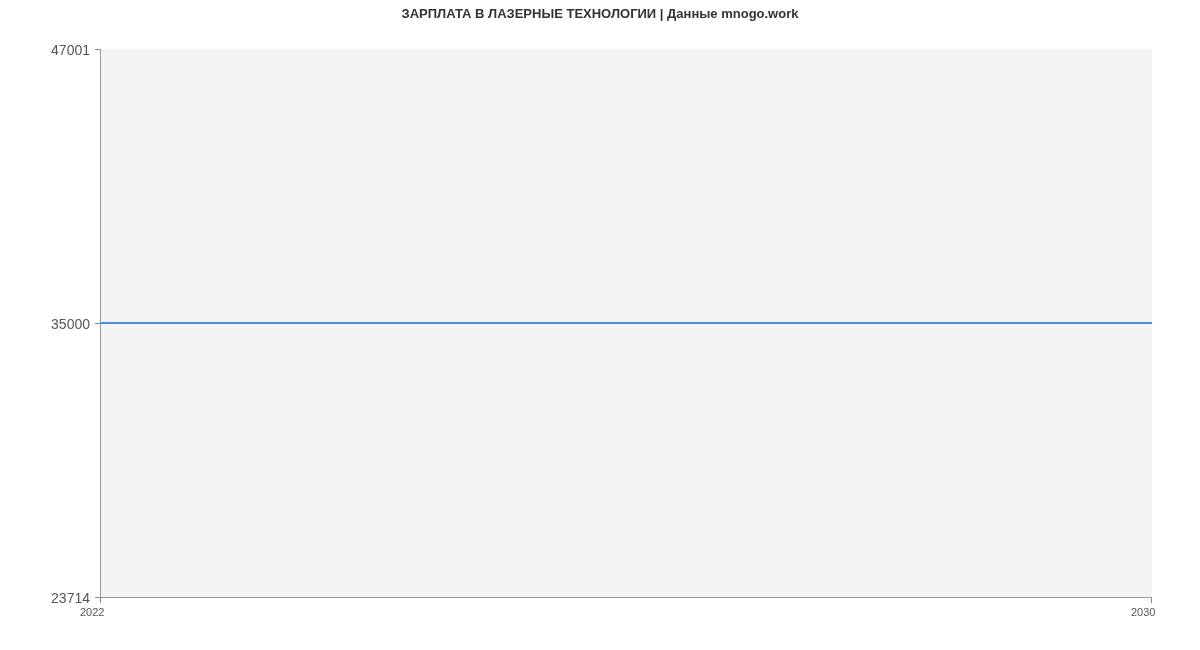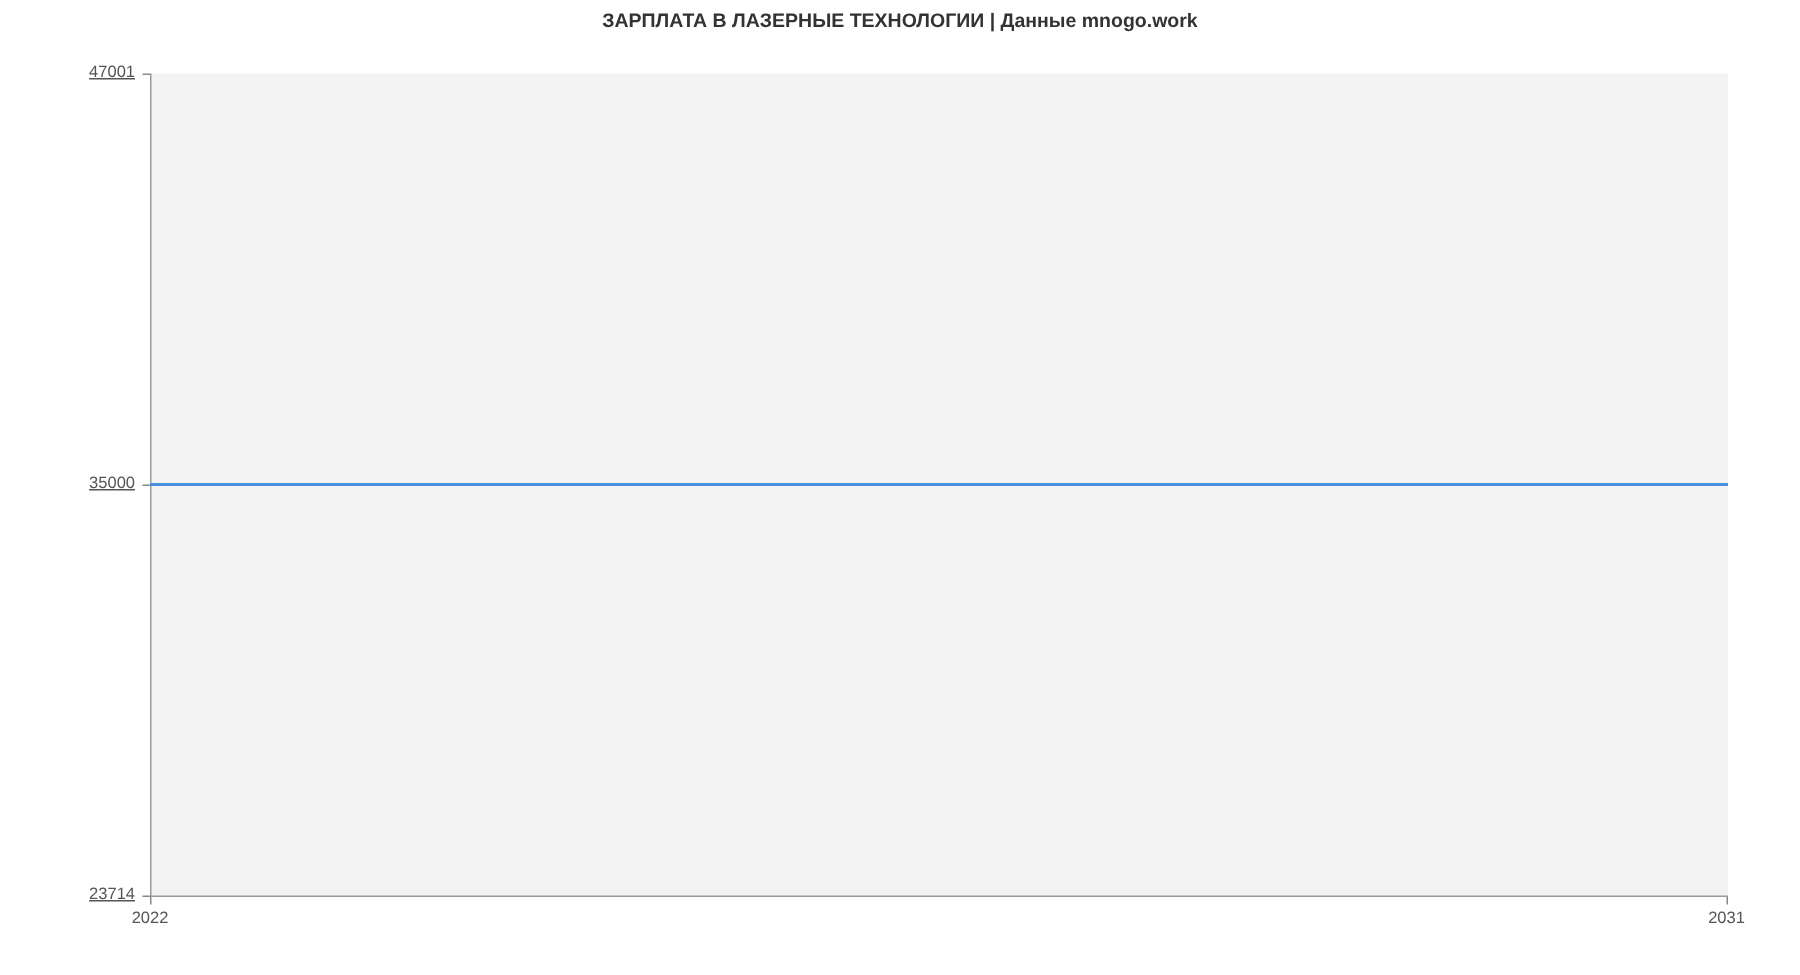--- a/index.html
+++ b/index.html
@@ -40,25 +40,24 @@
   .y-tick {
     position: absolute;
     left: 45px;
     width: 55px;
     height: 0;
   }
   .y-tick-label {
     position: absolute;
     right: 10px;
     top: -7px;
-    font-size: 11px;
+    font-size: 14px;
     color: #555555;
     text-align: right;
     white-space: nowrap;
-    text-decoration: underline;
   }
   .y-tick-mark {
     position: absolute;
     right: 0;
     top: 0;
     width: 5px;
     height: 1px;
     background: #888888;
   }
   .x-tick {
@@ -74,21 +73,21 @@
     height: 5px;
     background: #888888;
   }
   .x-tick-label {
     position: absolute;
     top: 8px;
     left: -20px;
     width: 40px;
     font-size: 11px;
     color: #555555;
-    text-align: center;
+    text-align: left;
   }
   .data-line {
     position: absolute;
     left: 100px;
     width: 1052px;
     height: 2px;
     background: #4a90e2;
   }
 </style>
 </head>
@@ -114,16 +113,16 @@
     <span class="y-tick-label">23714</span>
     <span class="y-tick-mark"></span>
   </div>
 
   <div class="x-tick" style="left:100px;">
     <span class="x-tick-mark"></span>
     <span class="x-tick-label">2022</span>
   </div>
   <div class="x-tick" style="left:1151px;">
     <span class="x-tick-mark"></span>
-    <span class="x-tick-label">2031</span>
+    <span class="x-tick-label">2030</span>
   </div>
 
 </div>
 
 </body></html>

